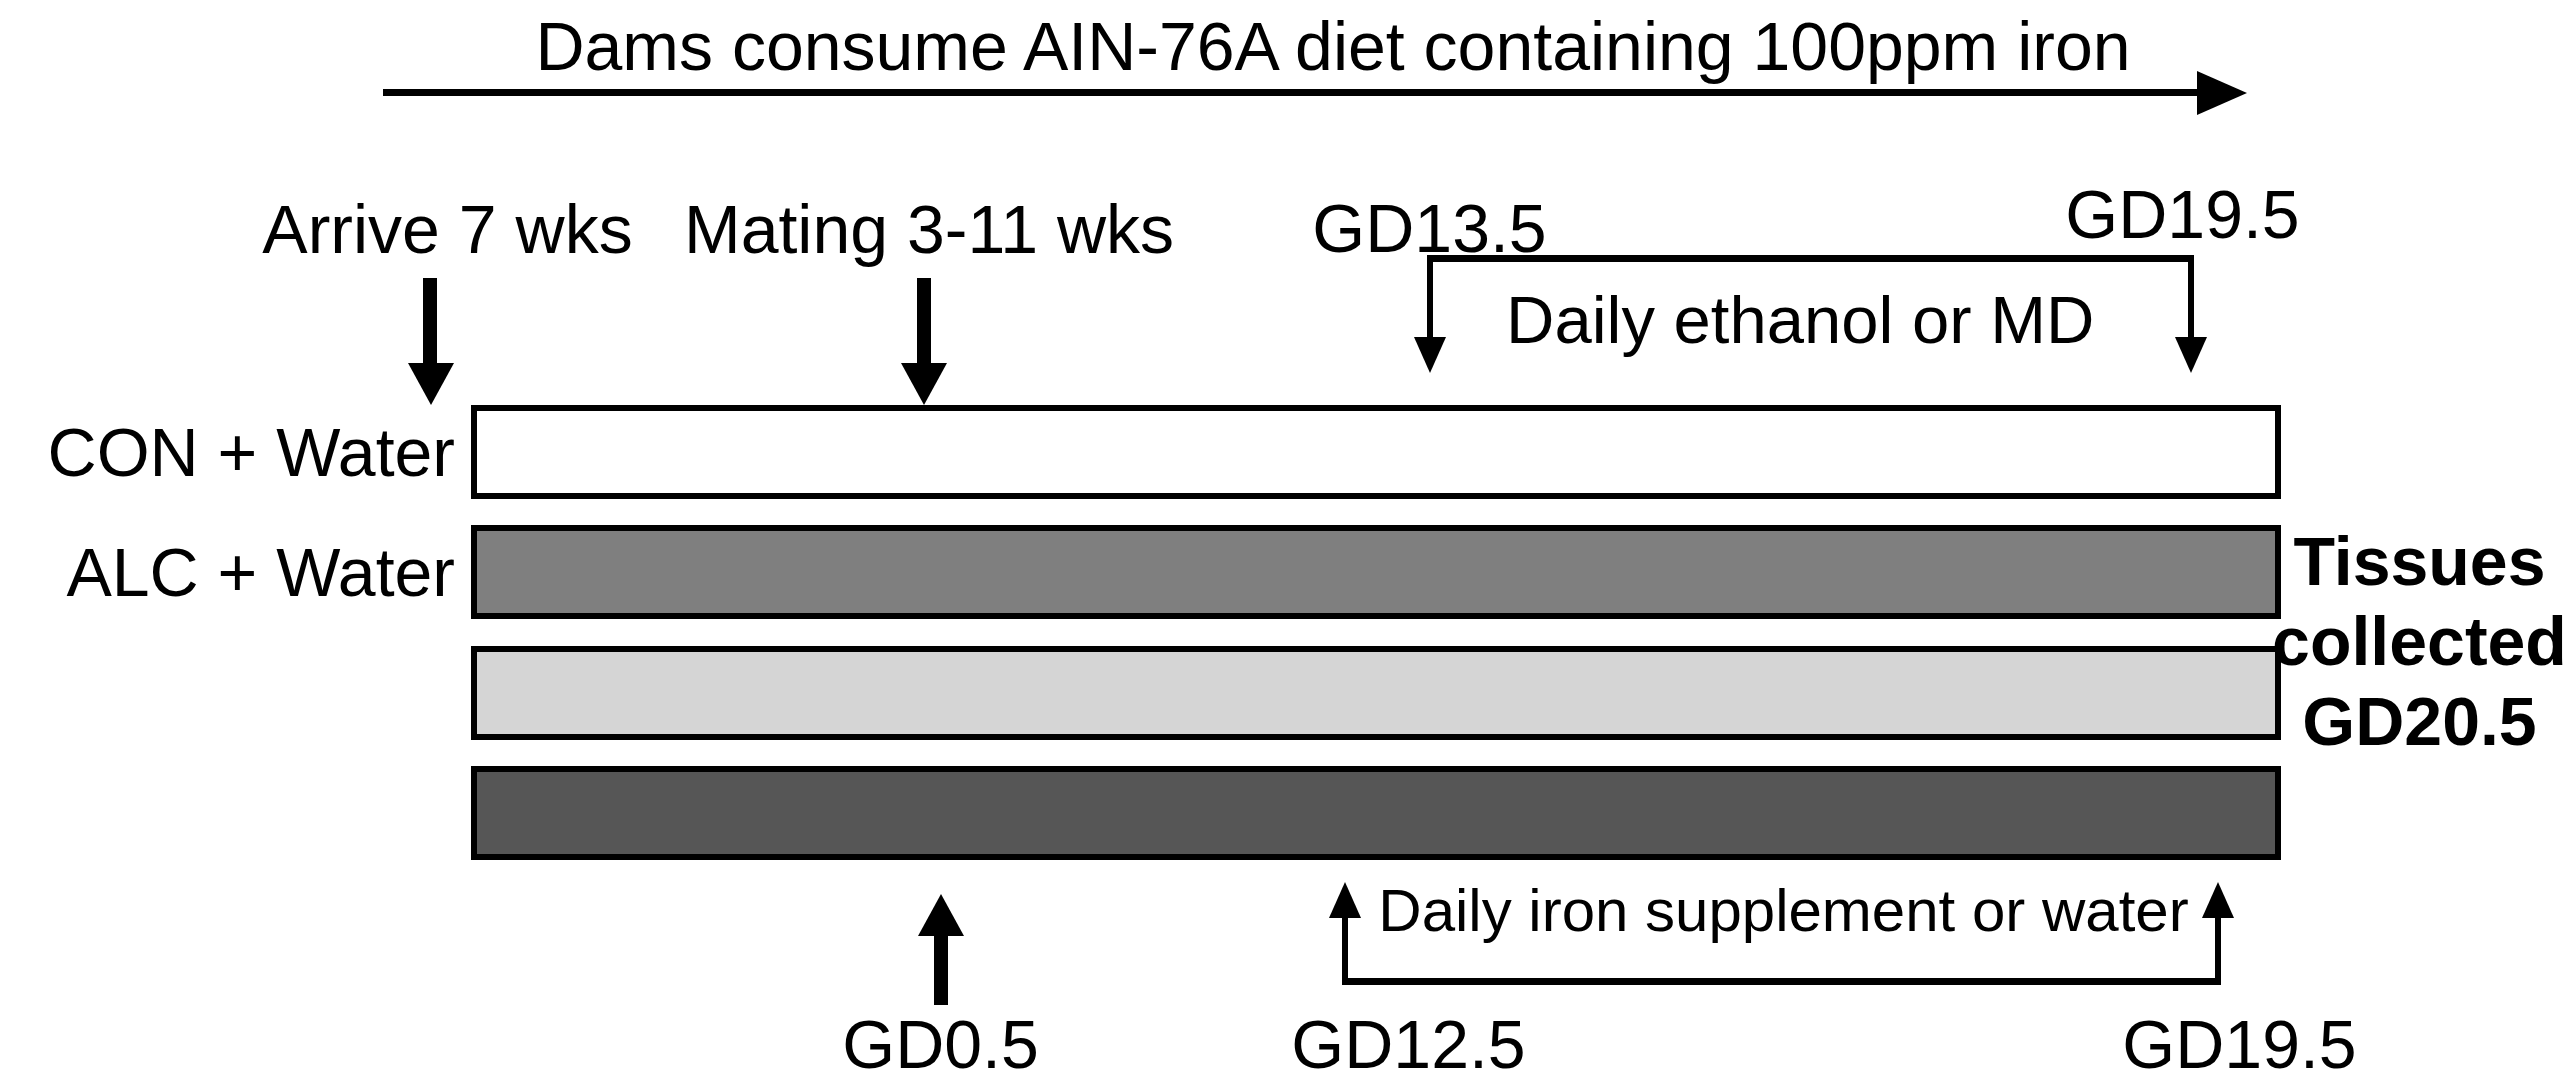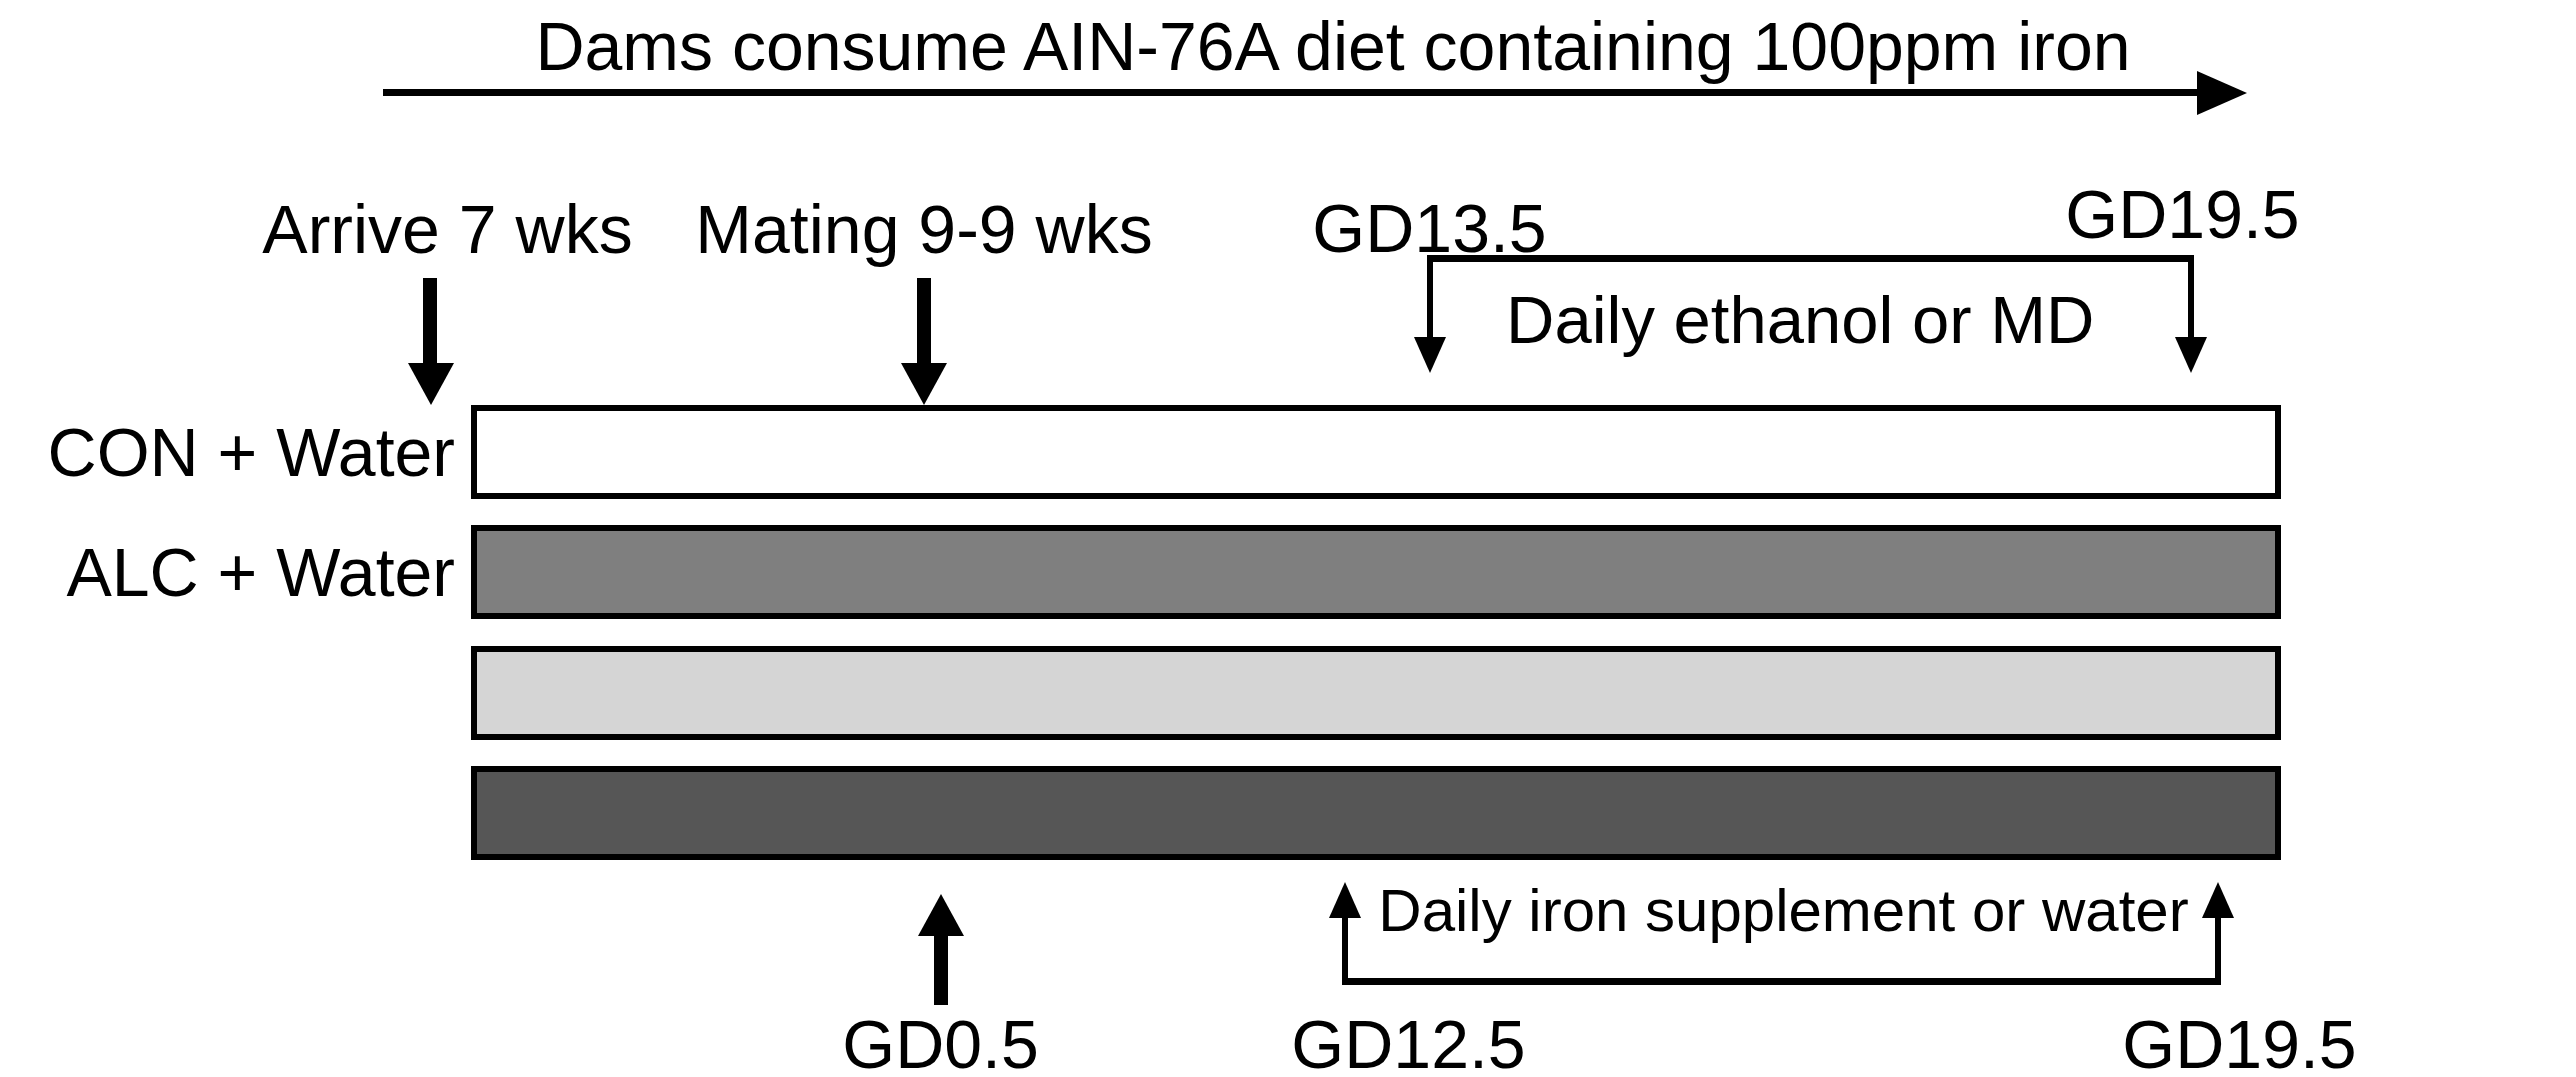--- a/index.html
+++ b/index.html
@@ -78,21 +78,21 @@
 </head>
 <body>
 
 <div class="canvas">
 
   <div class="txt diet-title">Dams consume AIN-76A diet containing 100ppm iron</div>
   <div class="diet-shaft"></div>
   <div class="diet-head"></div>
 
   <div class="txt lbl-arrive">Arrive 7 wks</div>
-  <div class="txt lbl-mating">Mating 9-9 wks</div>
+  <div class="txt lbl-mating">Mating 3-11 wks</div>
   <div class="txt lbl-gd135">GD13.5</div>
   <div class="txt lbl-gd195-top">GD19.5</div>
 
   <div class="thick-shaft arrive-shaft"></div>
   <div class="thick-head-down arrive-head"></div>
   <div class="thick-shaft mating-shaft"></div>
   <div class="thick-head-down mating-head"></div>
 
   <div class="eth-hline"></div>
   <div class="eth-vline-l"></div>
@@ -109,20 +109,25 @@
     <div class="row-label">ALC + Water</div>
     <div class="bar" style="background-color: rgb(127, 127, 127);"></div>
   </div>
   <div class="row row3">
     <div class="bar" style="background-color: rgb(213, 213, 213);"></div>
   </div>
   <div class="row row4">
     <div class="bar" style="background-color: rgb(86, 86, 86);"></div>
   </div>
 
+  <div class="txt lbl-tissues">
+    <div>Tissues</div>
+    <div>collected</div>
+    <div>GD20.5</div>
+  </div>
 
   <div class="iron-hline"></div>
   <div class="iron-vline-l"></div>
   <div class="iron-vline-r"></div>
   <div class="thin-head-up iron-head-l"></div>
   <div class="thin-head-up iron-head-r"></div>
   <div class="txt lbl-iron">Daily iron supplement or water</div>
 
   <div class="thick-head-up gd05-head"></div>
   <div class="thick-shaft gd05-shaft"></div>

